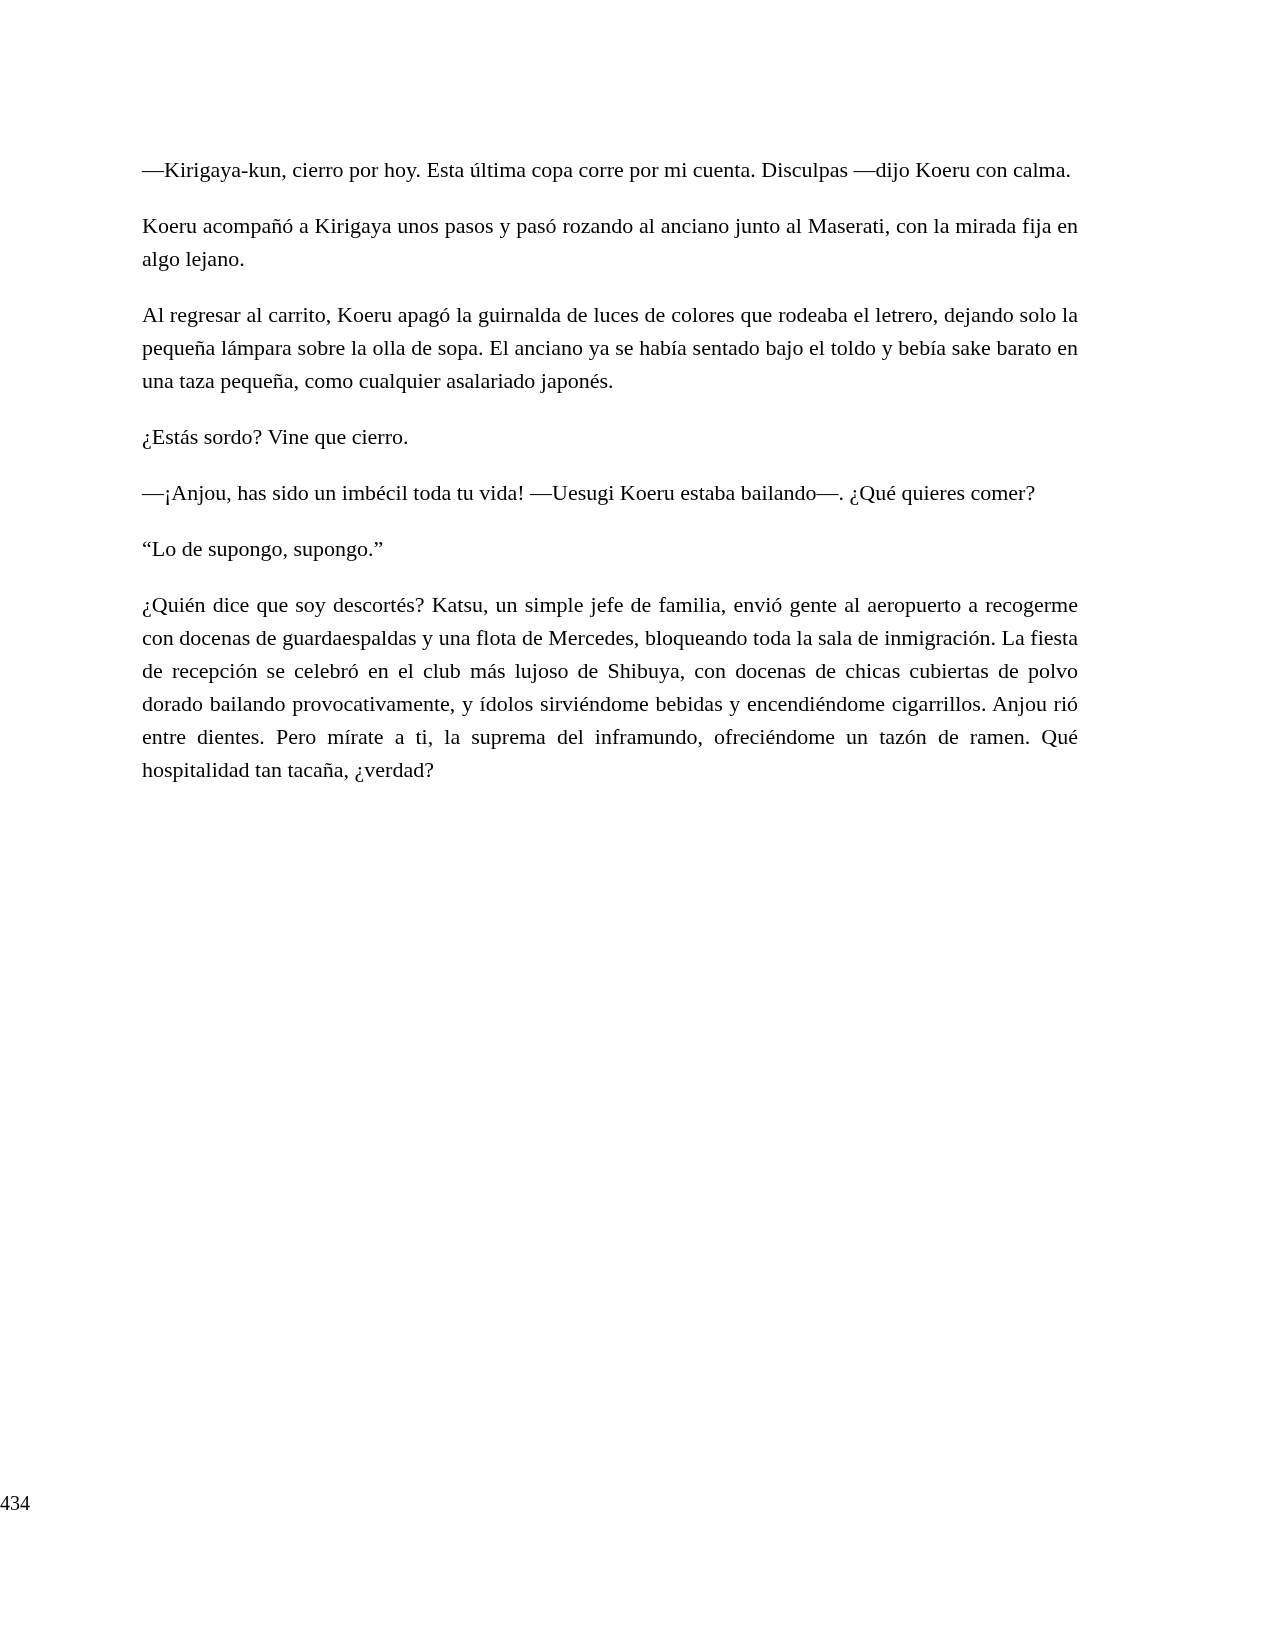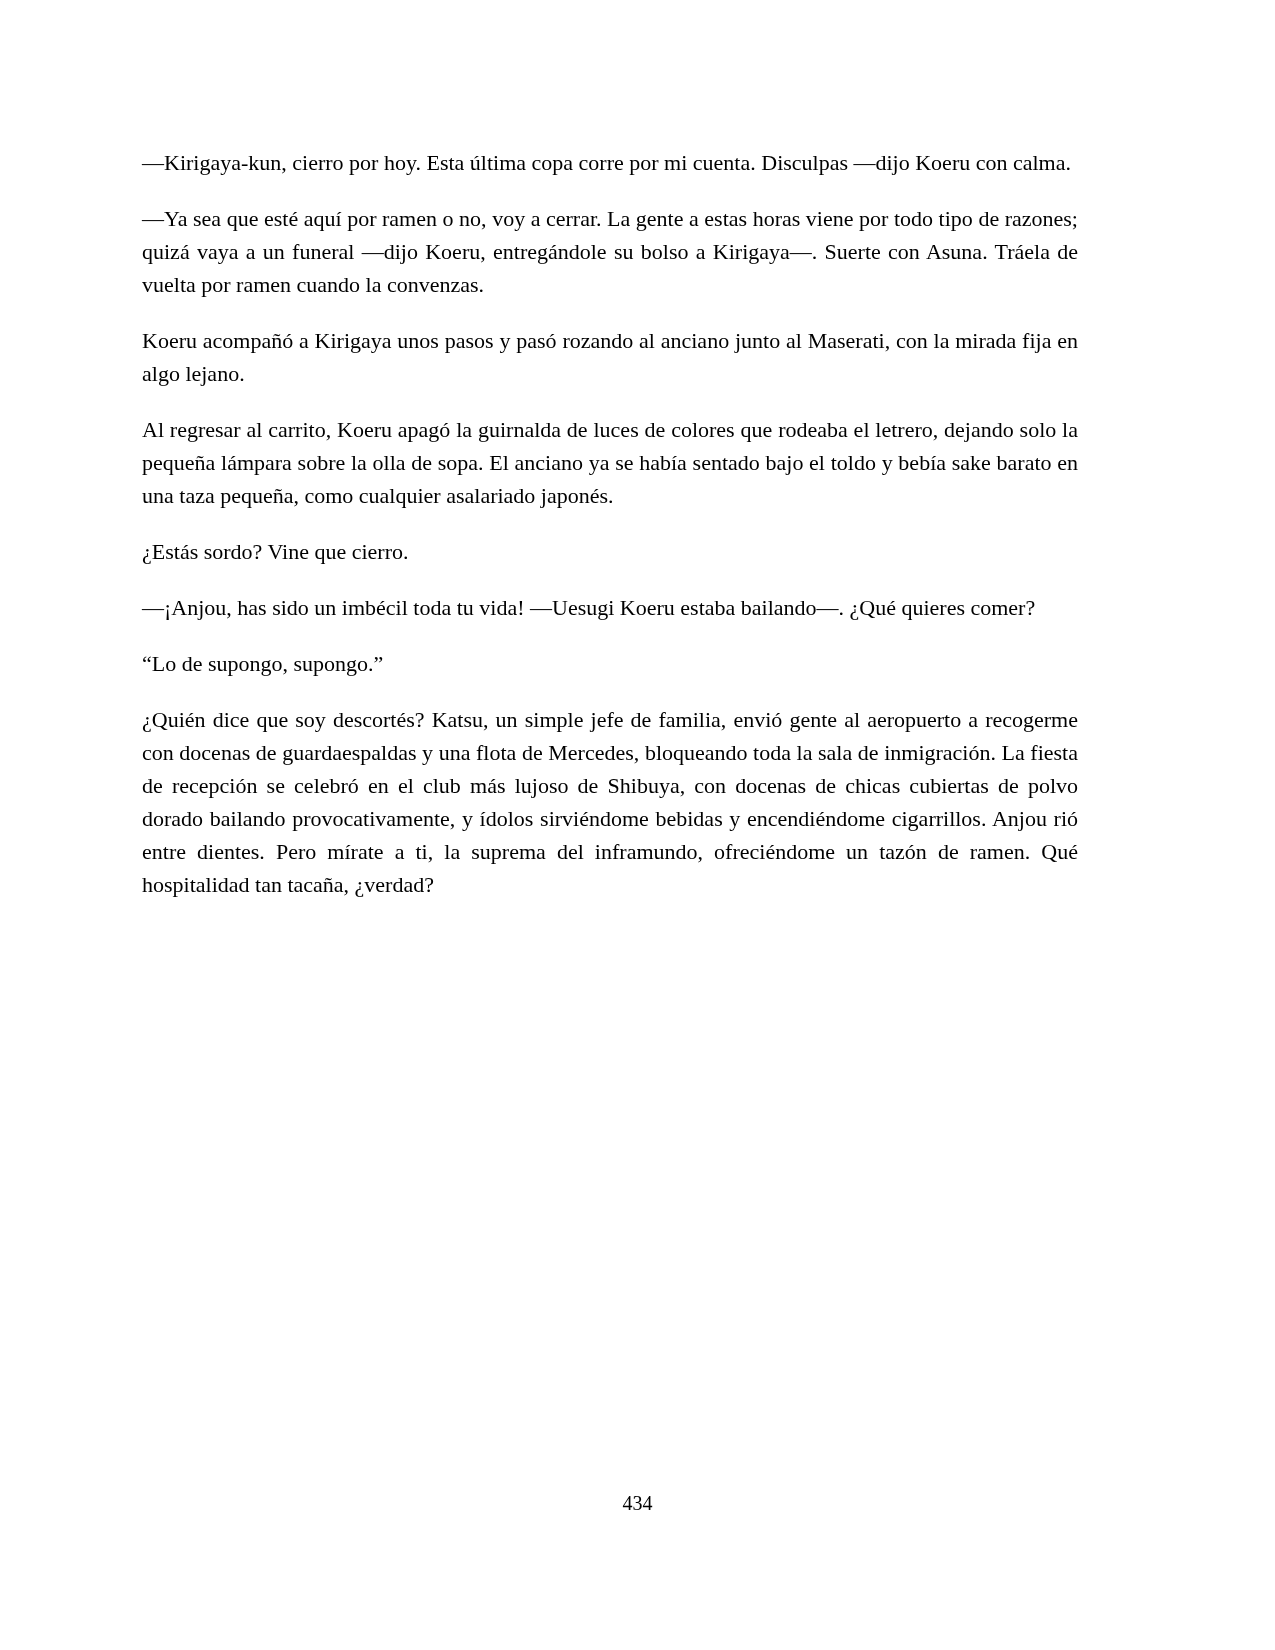--- a/index.html
+++ b/index.html
@@ -16,42 +16,40 @@
     color: #000000;
     overflow: hidden;
   }
   .content {
     position: absolute;
     left: 142px;
     top: 138px;
     width: 936px;
   }
   .content p {
-    margin: 8px 0 23px 0;
+    margin: 15px 0 23px 0;
     font-size: 22px;
     line-height: 1.50;
     text-align: justify;
     text-justify: inter-word;
   }
   .page-number {
     position: absolute;
     left: 0;
     right: 0;
     top: 1492px;
-    text-align: center;
     font-size: 20px;
   }
 </style>
 </head>
 <body>
 
 <div class="page">
   <div class="content">
     <p>—Kirigaya-kun, cierro por hoy. Esta última copa corre por mi cuenta. Disculpas —dijo Koeru con calma.</p>
-    <p>—Ya sea que esté aquí por ramen o no, voy a cerrar. La gente a estas horas viene por todo tipo de razones; quizá vaya a un funeral —dijo Koeru, entregándole su bolso a Kirigaya—. Suerte con Asuna. Tráela de vuelta por ramen cuando la convenzas.</p>
     <p>Koeru acompañó a Kirigaya unos pasos y pasó rozando al anciano junto al Maserati, con la mirada fija en algo lejano.</p>
     <p>Al regresar al carrito, Koeru apagó la guirnalda de luces de colores que rodeaba el letrero, dejando solo la pequeña lámpara sobre la olla de sopa. El anciano ya se había sentado bajo el toldo y bebía sake barato en una taza pequeña, como cualquier asalariado japonés.</p>
     <p>¿Estás sordo? Vine que cierro.</p>
     <p>—¡Anjou, has sido un imbécil toda tu vida! —Uesugi Koeru estaba bailando—. ¿Qué quieres comer?</p>
     <p>“Lo de supongo, supongo.”</p>
     <p>¿Quién dice que soy descortés? Katsu, un simple jefe de familia, envió gente al aeropuerto a recogerme con docenas de guardaespaldas y una flota de Mercedes, bloqueando toda la sala de inmigración. La fiesta de recepción se celebró en el club más lujoso de Shibuya, con docenas de chicas cubiertas de polvo dorado bailando provocativamente, y ídolos sirviéndome bebidas y encendiéndome cigarrillos. Anjou rió entre dientes. Pero mírate a ti, la suprema del inframundo, ofreciéndome un tazón de ramen. Qué hospitalidad tan tacaña, ¿verdad?</p>
   </div>
   <div class="page-number">434</div>
 </div>
 

